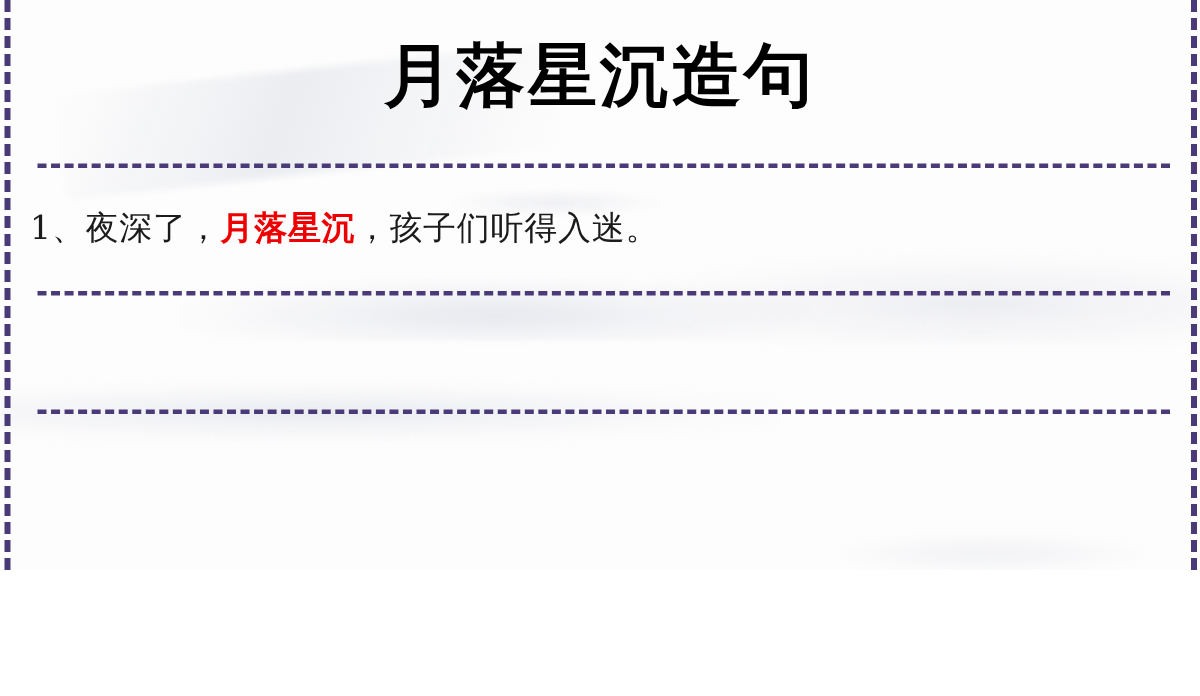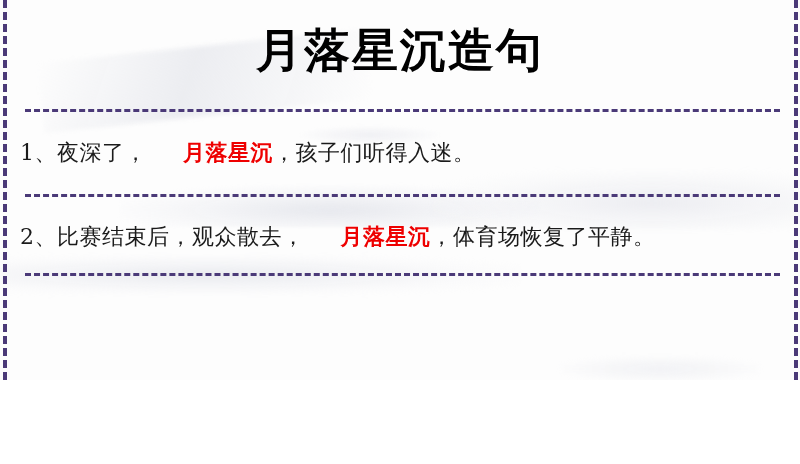--- a/index.html
+++ b/index.html
@@ -174,21 +174,20 @@
     color: #1b1b1b;
     letter-spacing: 0.5px;
   }
   .sentence.s1 { top: 133px; }
   .sentence.s2 { top: 217px; }
   .sentence.s3 { top: 292px; }
 
   .idiom {
     color: #ee0000;
     font-weight: bold;
-    margin-left: 36px;
   }
 
   
   .watermark {
     position: absolute;
     left: 664px;
     top: 412px;
     display: flex;
     align-items: center;
     gap: 5px;
@@ -288,23 +287,20 @@
   <div class="divider d4"></div>
 
   <div class="content">
 
     <div class="page-title">月落星沉造句</div>
 
     <div class="sentence s1">
       <span>1、</span><span>夜深了，</span><span class="idiom">月落星沉</span><span>，孩子们听得入迷。</span>
     </div>
 
-    <div class="sentence s2">
-      <span>2、</span><span>比赛结束后，观众散去，</span><span class="idiom">月落星沉</span><span>，体育场恢复了平静。</span>
-    </div>
 
 
   </div>
 
   <div class="watermark">
     <div class="wm-mark">
       <div class="wm-half-red"></div>
       <div class="wm-half-blue"></div>
       <div class="wm-swirl"></div>
       <div class="wm-dot-top"></div>

